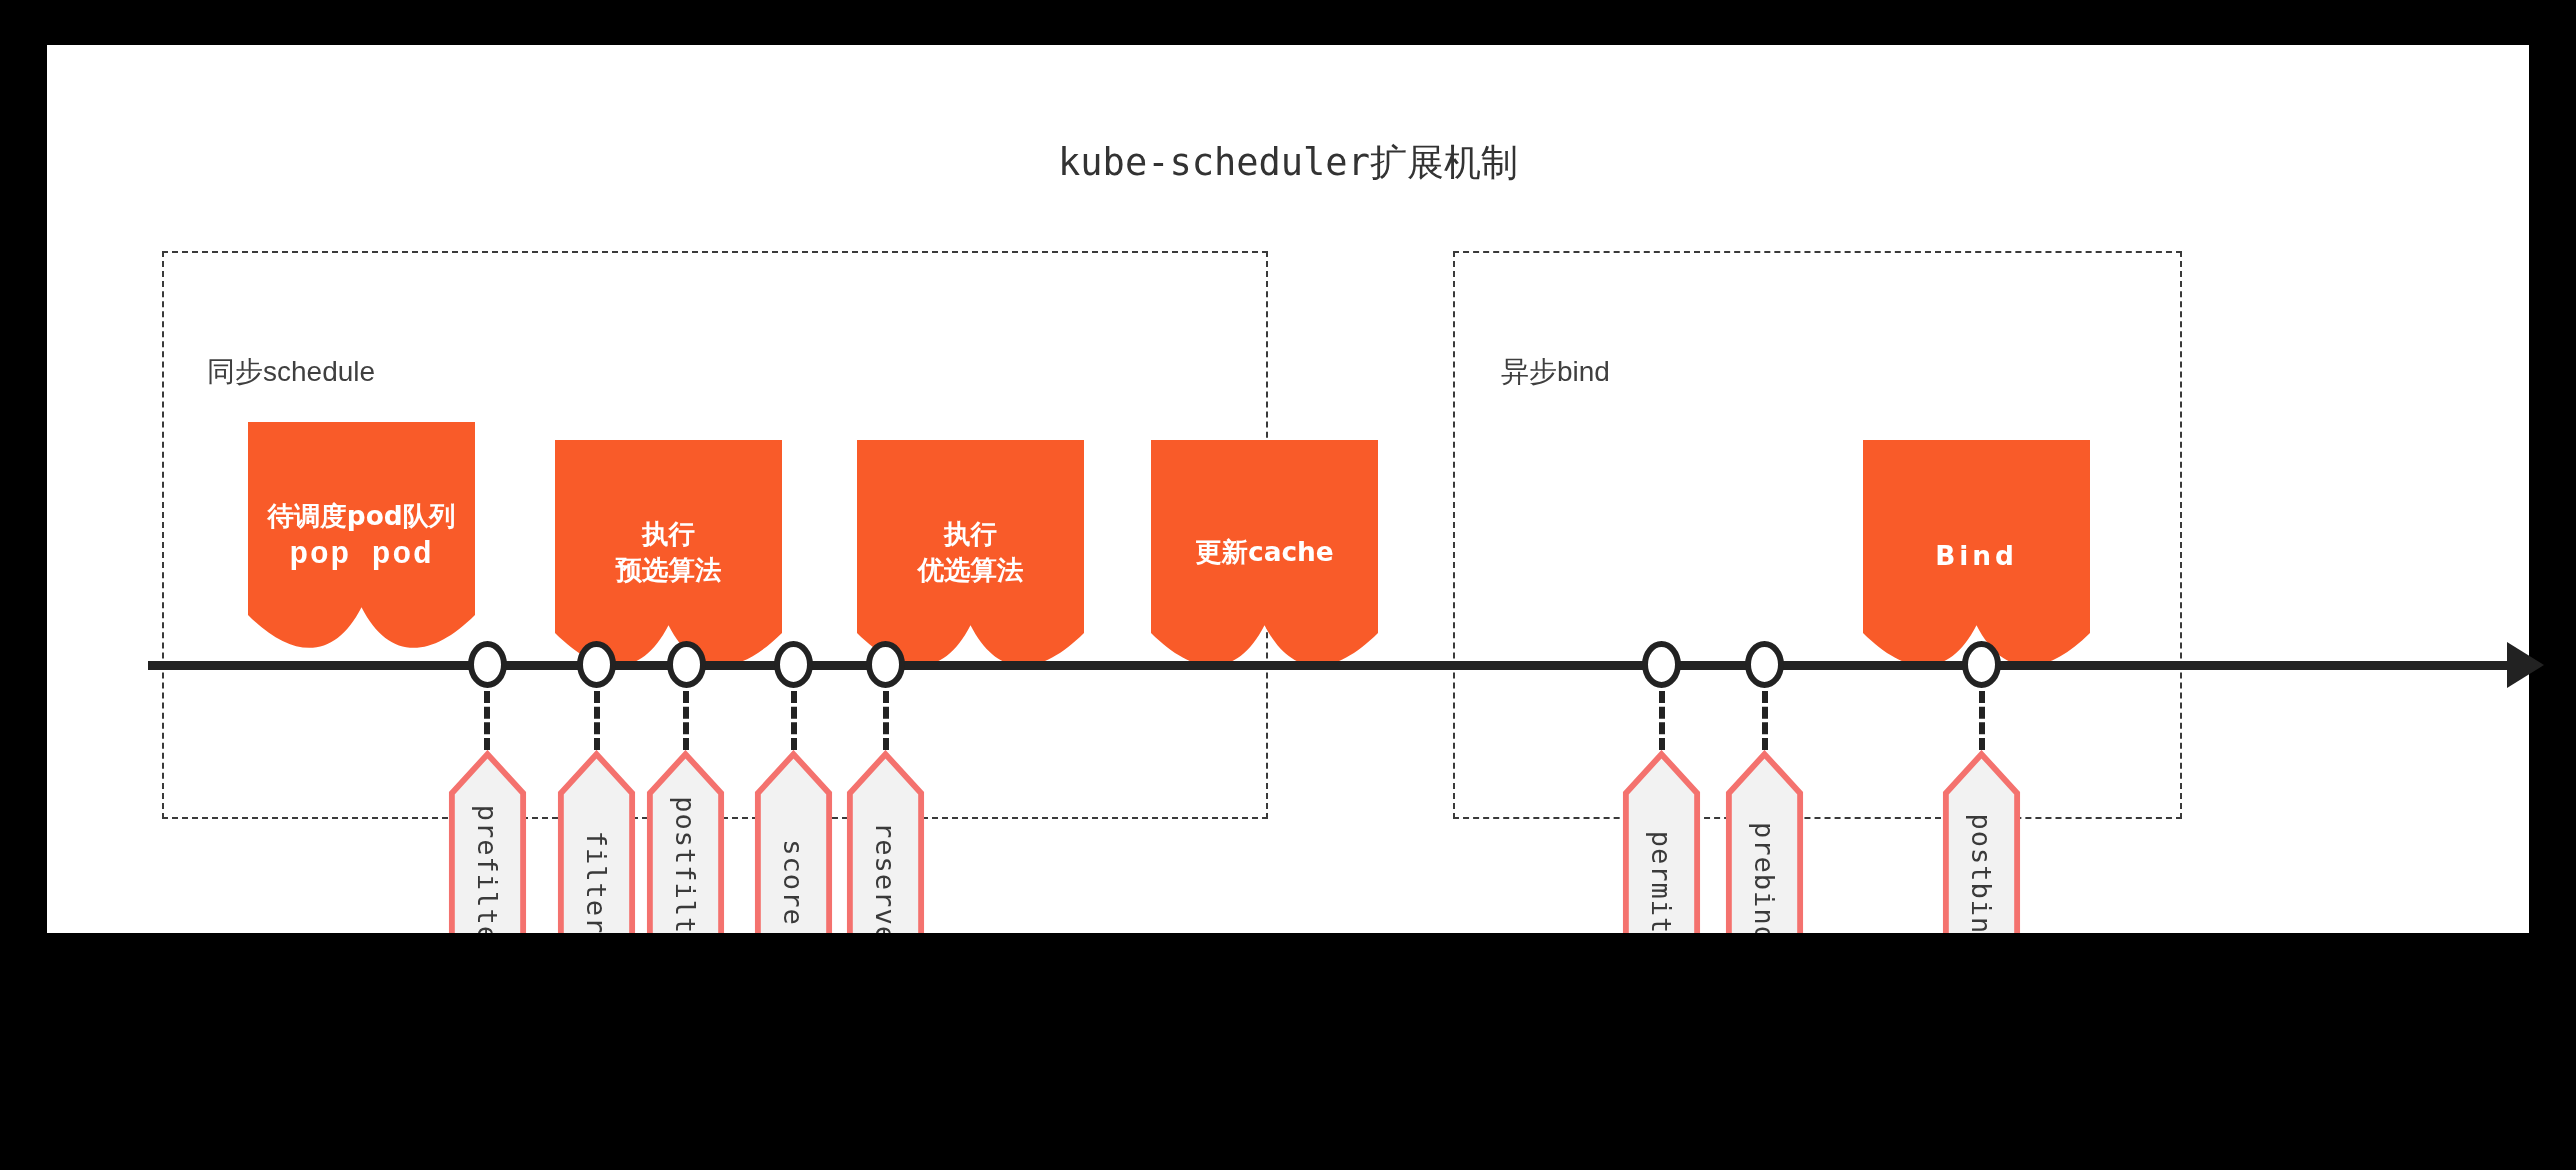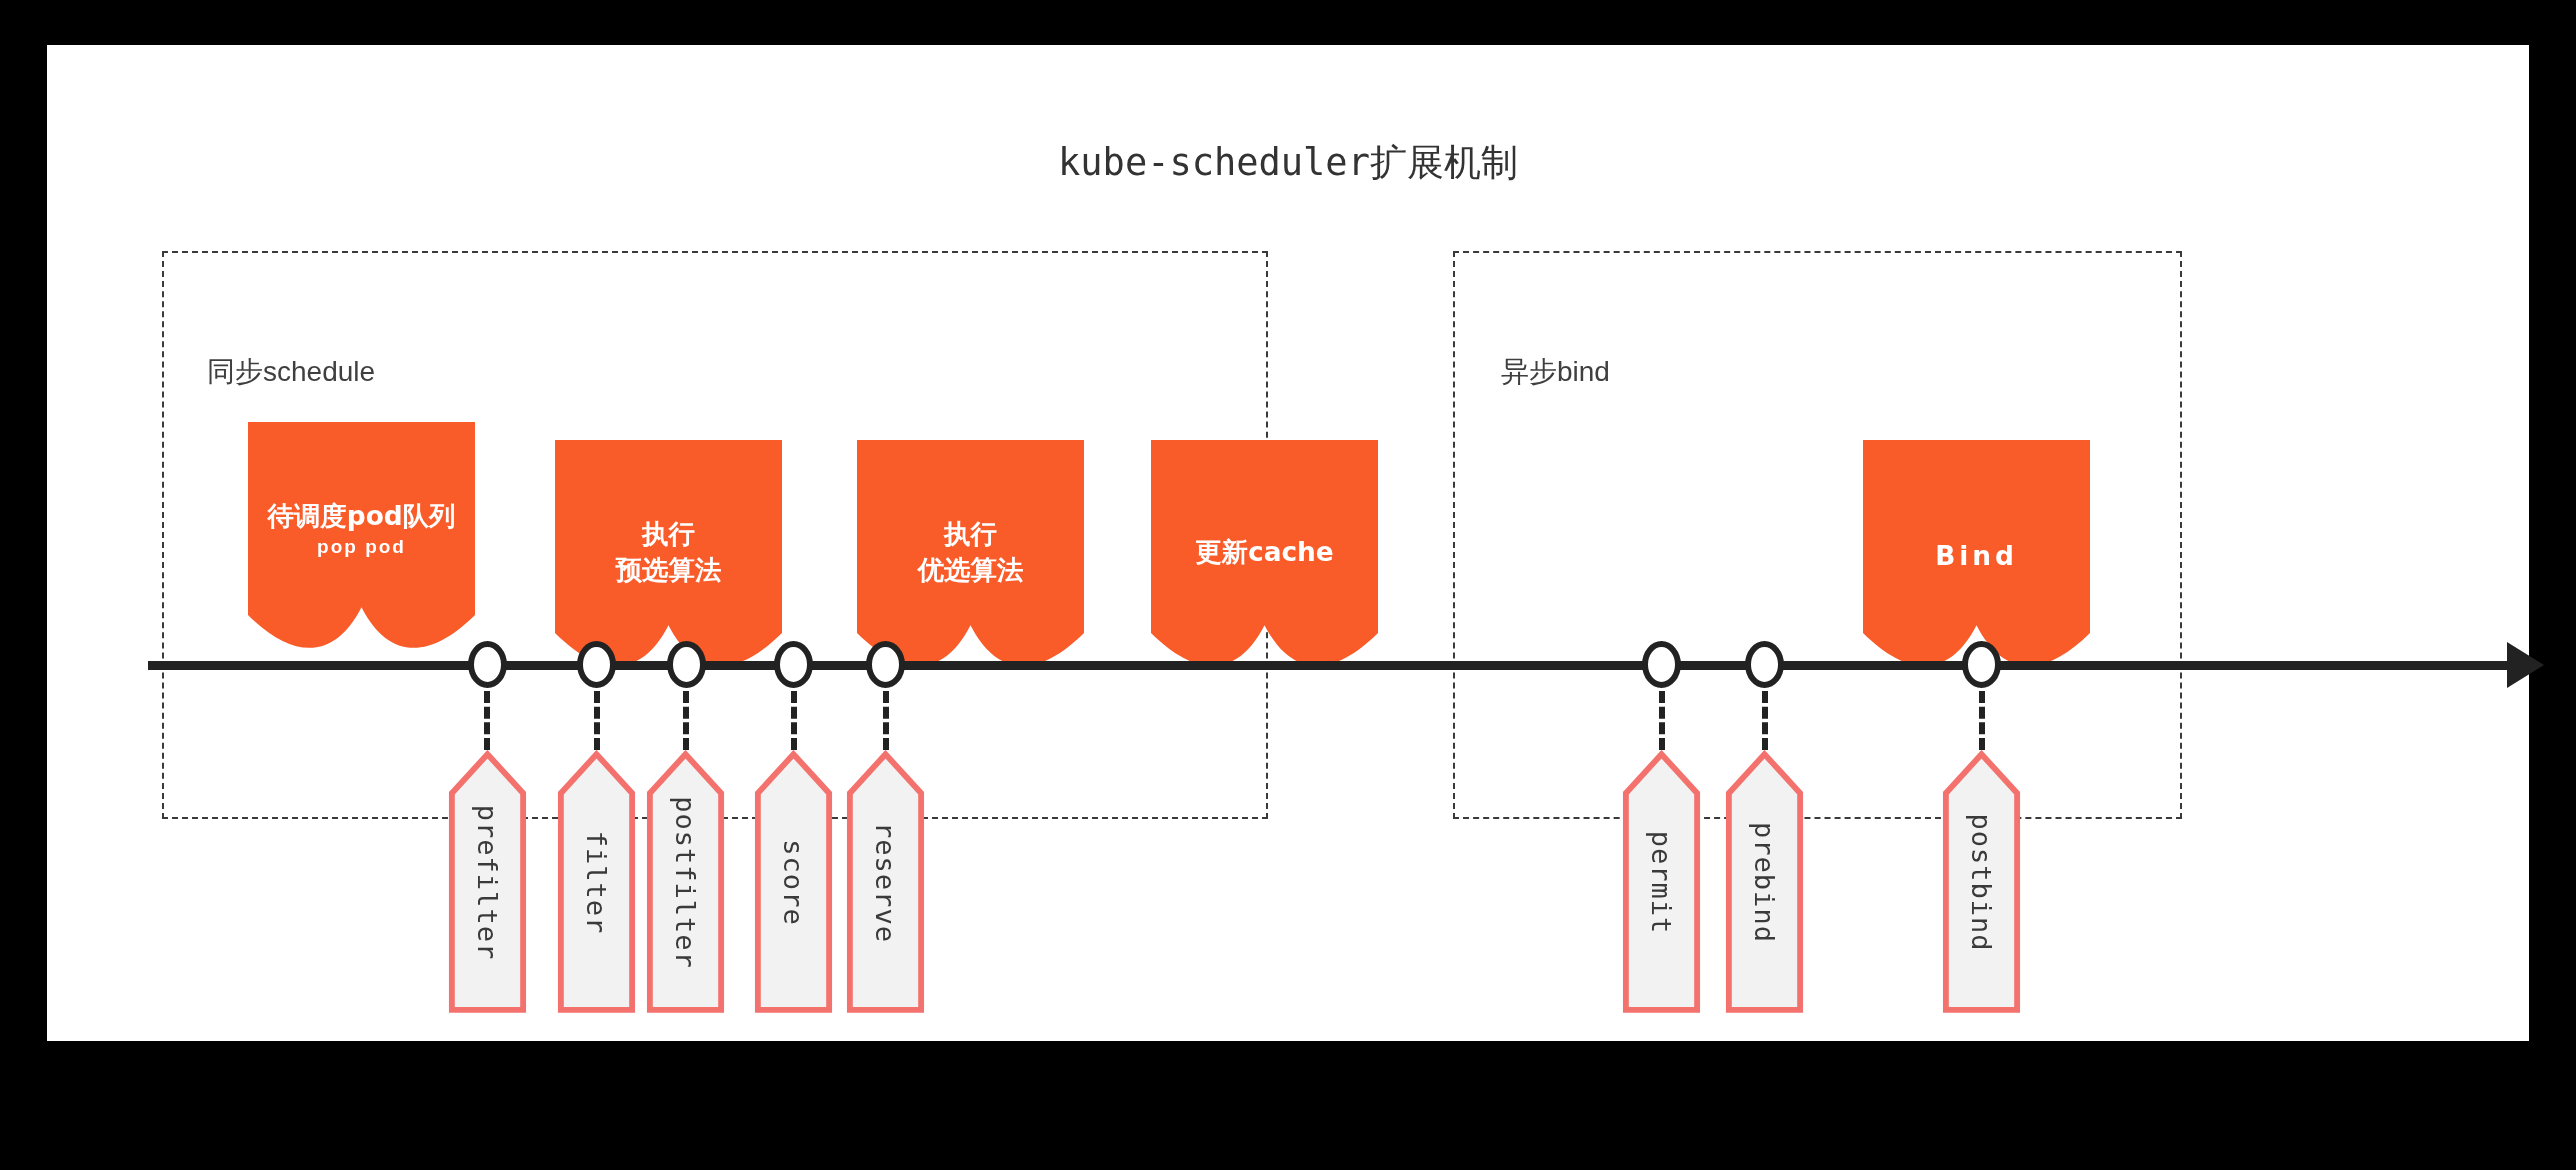--- a/index.html
+++ b/index.html
@@ -3,21 +3,21 @@
 <meta charset="utf-8">
 <style>
   html, body {
     margin: 0;
     padding: 0;
     background: #000000;
   }
   #root {
     position: relative;
     width: 2576px;
-    height: 1041px;
+    height: 933px;
     background: #000000;
     overflow: hidden;
     font-family: "DejaVu Sans", sans-serif;
   }
   
   #canvas {
     position: absolute;
     left: 47px;
     top: 45px;
     width: 2482px;
@@ -96,22 +96,22 @@
     line-height: 1.35;
     pointer-events: none;
   }
   .banner-line-cn {
     font-family: "DejaVu Sans", sans-serif;
     font-size: 26.4px;
     font-weight: bold;
     display: block;
   }
   .banner-line-mono {
-    font-family: Liberation Sans, sans-serif;
-    font-size: 19px;
+    font-family: Liberation Mono, monospace;
+    font-size: 31px;
     font-weight: bold;
     letter-spacing: 2px;
     display: block;
   }
   .banner-text.one-line  { top: 94px; }
   .banner-text.two-line  { top: 76px; }
   .banner-text.mono-only {
     top: 98px;
     font-family: "DejaVu Sans Mono", monospace;
     font-size: 28px;

